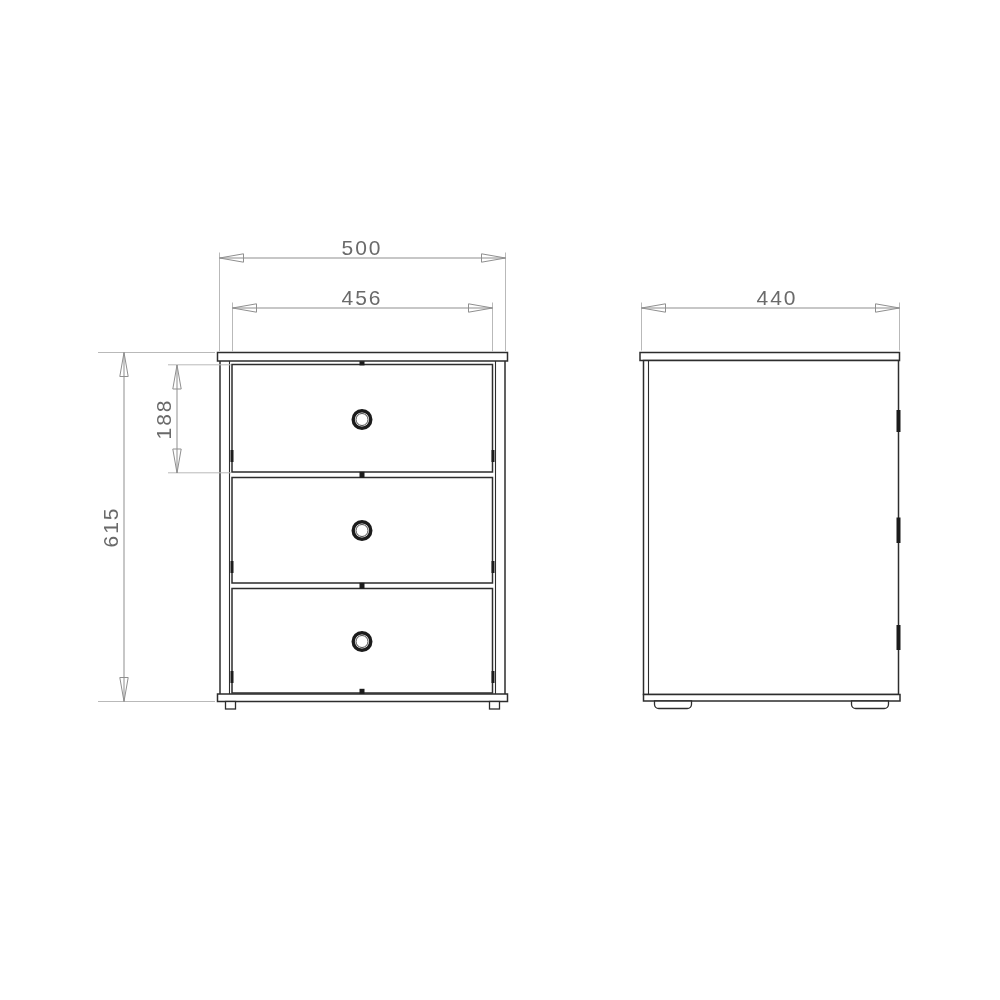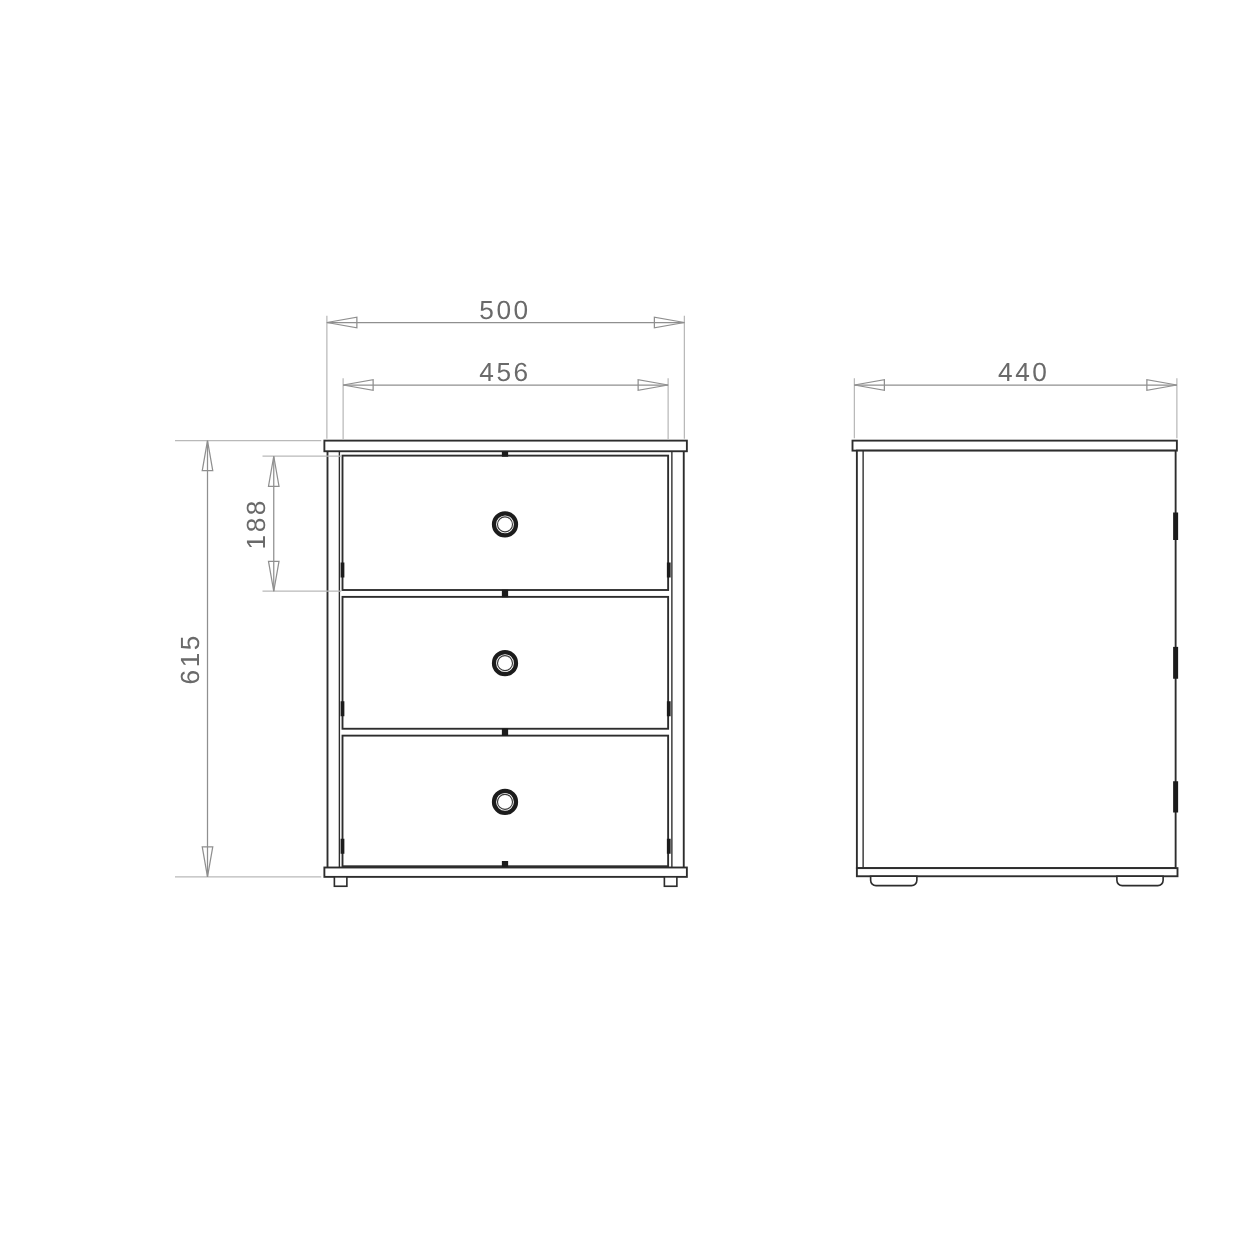--- a/index.html
+++ b/index.html
@@ -10,21 +10,21 @@
     --c-dimension-text:#6a6a6a;
     --c-handle:#1c1c1c;
   }
   html,body{margin:0;padding:0;}
   body{
     width:1000px;height:1000px;
     background:var(--c-background);
     font-family:"Liberation Sans", sans-serif;
     overflow:hidden;
   }
-  .stage{position:relative;width:856px;height:1000px;margin-left:42px;}
+  .stage{position:relative;width:856px;height:1000px;}
   svg{position:absolute;top:0;left:0;}
   .outline{stroke:var(--c-outline);stroke-width:1.5;fill:#ffffff;}
   .outline-line{stroke:var(--c-outline);stroke-width:1.5;fill:none;}
   .inner-line{stroke:var(--c-outline);stroke-width:1.1;fill:none;}
   .dim{stroke:var(--c-dimension-line);stroke-width:1;fill:none;}
   .ext{stroke:var(--c-extension-line);stroke-width:1;fill:none;}
   .dim-text{
     fill:var(--c-dimension-text);
     font-family:"Liberation Sans", sans-serif;
     font-size:21px;

